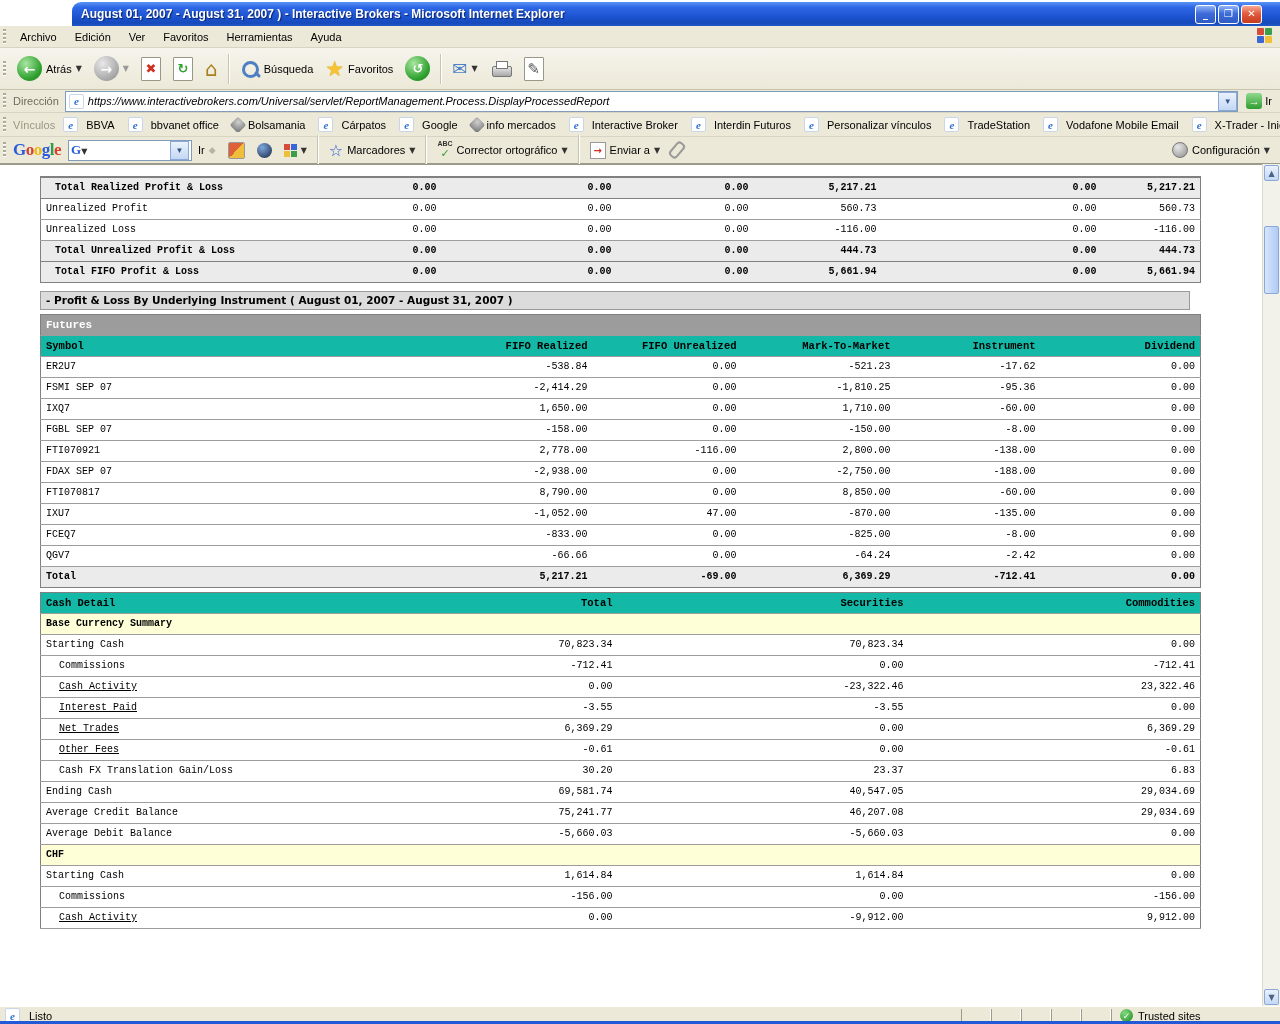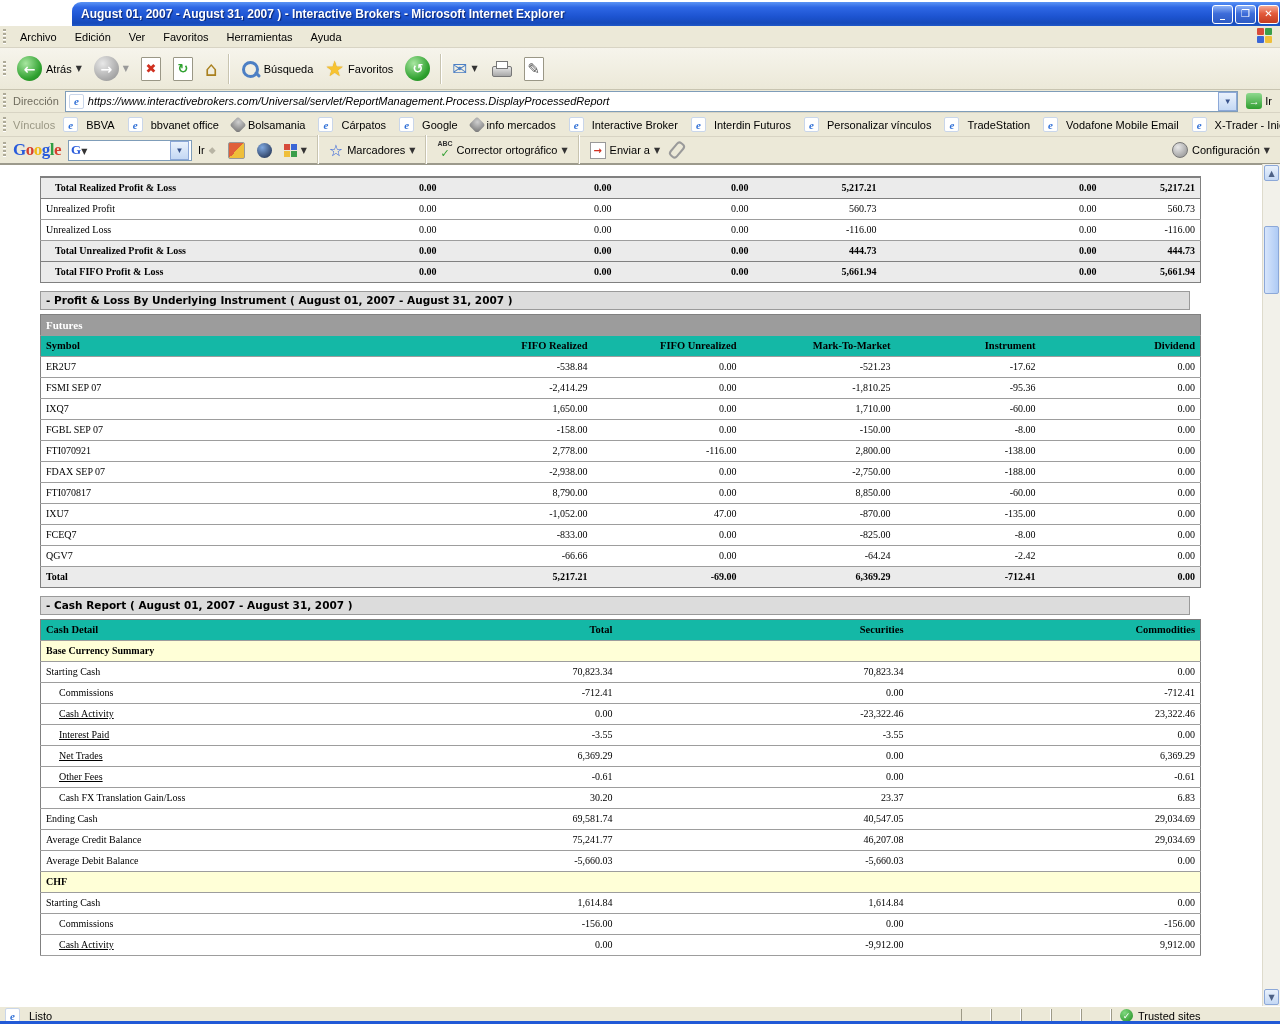--- a/index.html
+++ b/index.html
@@ -4,21 +4,21 @@
 <style>
   html,body{margin:0;padding:0;}
   body{width:1280px;height:1024px;position:relative;overflow:hidden;background:#ECE9D8;
        font-family:"Liberation Sans",sans-serif;font-size:11px;color:#000;}
   .bar{position:absolute;left:0;width:1280px;box-sizing:border-box;}
 
   
   .titlebar{top:0;height:26px;background:#FFFFFF;}
   .titlebar-main{position:absolute;left:72px;top:2px;right:0;height:24px;
      background:linear-gradient(to bottom,#5B94F5 0%,#2E67E5 22%,#1D54D1 60%,#164ABB 88%,#2058C8 100%);
-     border-top-left-radius:9px;display:flex;align-items:center;padding:0 1px 0 9px;box-sizing:border-box;gap:8px;}
+     border-top-left-radius:9px;display:flex;align-items:center;padding:0 18px 0 9px;box-sizing:border-box;gap:8px;}
   .title-text{color:#fff;font-weight:bold;font-size:12px;white-space:nowrap;overflow:hidden;flex:1;
      text-shadow:1px 1px 1px rgba(0,20,80,.8);}
   .winbtns{display:flex;gap:2px;margin-left:8px;}
   .winbtn{width:21px;height:19px;border-radius:3px;border:1px solid #fff;box-sizing:border-box;
      background:linear-gradient(to bottom,#8FB3F7,#3D6CD9 45%,#2E5BC4);color:#fff;font-size:10px;font-weight:bold;
      display:flex;align-items:center;justify-content:center;font-family:"DejaVu Sans",sans-serif;line-height:1;}
   .winbtn.close{background:linear-gradient(to bottom,#F5A893,#E35B3C 45%,#C43C20);}
 
   
   .menubar{top:26px;height:22px;background:#ECE9D8;border-bottom:1px solid #D8D4C4;display:flex;align-items:center;}
@@ -92,21 +92,21 @@
   .chk{color:#2F9E2F;font-weight:bold;font-family:"DejaVu Sans",sans-serif;}
   .senddoc{width:14px;height:15px;background:#fff;border:1px solid #999;color:#D03020;font-weight:bold;font-size:10px;
      display:flex;align-items:center;justify-content:center;font-family:"DejaVu Sans",sans-serif;}
   .clip{width:6px;height:14px;border:2px solid #9A9A9A;border-radius:4px;transform:rotate(40deg);margin-left:6px;}
   .gear{width:14px;height:14px;border-radius:50%;background:radial-gradient(circle at 35% 30%,#E8E8E8,#8C8C8C);border:1px solid #777;}
   .gsettings{margin-left:auto;display:flex;align-items:center;gap:4px;padding-right:10px;}
 
   
   .content{top:164px;height:842px;background:#fff;overflow:hidden;border-top:1px solid #9C9A8C;}
   table{border-collapse:collapse;table-layout:fixed;width:1160px;margin-left:40px;
-     font-family:Liberation Serif, serif;font-size:10px;}
+     font-family:Liberation Mono, monospace;font-size:10px;}
   td,th{height:21px;padding:0 5px;border-bottom:1px solid #9D9D9D;overflow:hidden;white-space:nowrap;box-sizing:border-box;}
   .tbl{border:1px solid #808080;}
   .num{text-align:right;}
   tr.total-row td{background:#EBEBEB;font-weight:bold;border-top:1px solid #808080;border-bottom:1px solid #808080;}
   .section-bar{width:1150px;margin-left:40px;height:19px;background:#DCDCDC;border:1px solid #9A9A9A;
      font-weight:bold;font-size:10.5px;display:flex;align-items:center;padding-left:5px;box-sizing:border-box;
      font-family:"DejaVu Sans",sans-serif;}
   tr.group-row td{background:#9C9C9C;color:#fff;font-weight:bold;font-size:11px;}
   tr.colhead th{background:#14b8a6;font-weight:bold;text-align:right;font-size:10.5px;}
   tr.colhead th:first-child{text-align:left;}
@@ -507,21 +507,20 @@
           <td>Total</td>
           <td class="num">5,217.21</td>
           <td class="num">-69.00</td>
           <td class="num">6,369.29</td>
           <td class="num">-712.41</td>
           <td class="num">0.00</td>
         </tr>
       </tbody>
   </table>
 
-  <div class="section-bar mt8">- Cash Report ( August 01, 2007 - August 31, 2007 )</div>
 
   <table class="tbl mt4">
     <colgroup>
         <col style="width:350px">
         <col style="width:227px">
         <col style="width:291px">
         <col style="width:292px">
       </colgroup>
     <tbody id="cash-body">
       <tr class="colhead">

